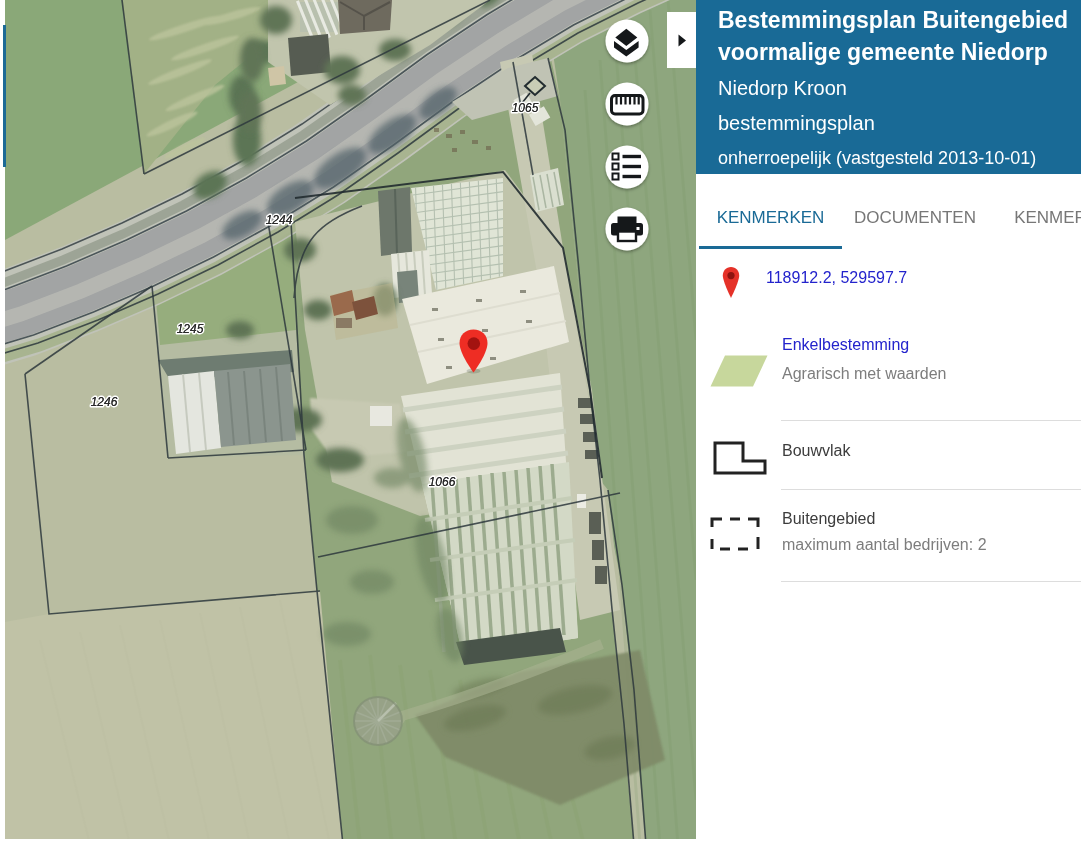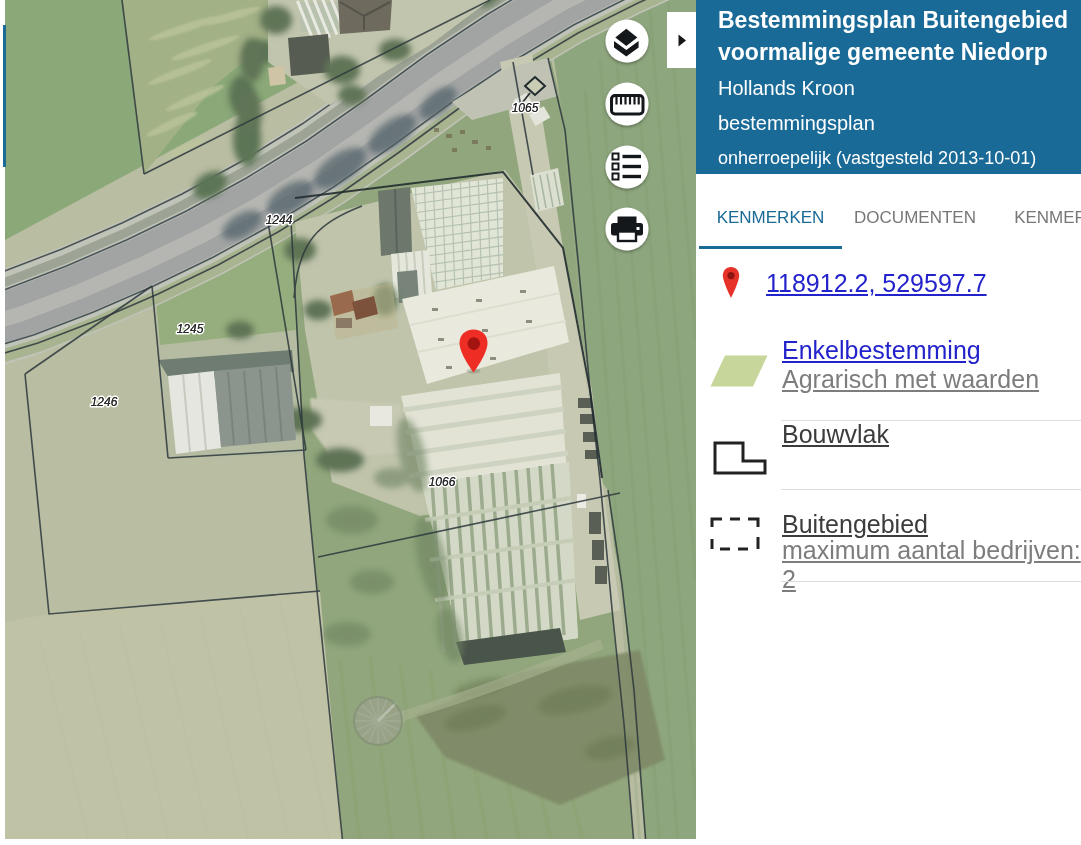--- a/index.html
+++ b/index.html
@@ -15,21 +15,21 @@
   .pl3{position:absolute;left:22px;top:148px;font-size:18px;}
   .tab{position:absolute;top:208px;font-size:17px;color:#777;text-align:center;}
   .tab1{left:3px;width:143px;color:#1a6a96;}
   .tab2{left:146px;width:146px;}
   .tab3{left:292px;width:160px;}
   .tabline{position:absolute;left:3px;top:246px;width:143px;height:3px;background:#1a6a96;}
   .sep{position:absolute;left:85px;width:300px;height:1px;background:#ddd;}
   .blue{color:#2323cc;}
   .gray{color:#7d7d7d;}
   .dark{color:#3c3c3c;}
-  .rowtxt{position:absolute;left:86px;font-size:25px;text-decoration:underline;}
+  .rowtxt{position:absolute;left:86px;font-size:16px;}
 </style>
 </head>
 <body>
 <div class="stage">
 
   <svg class="map" width="691" height="845" viewBox="5 0 691 845" xmlns="http://www.w3.org/2000/svg">
     <defs>
       <filter id="b1" x="-40%" y="-40%" width="180%" height="180%">
           <feGaussianBlur stdDeviation="1.3"></feGaussianBlur>
         </filter>
@@ -510,21 +510,21 @@
   </svg>
 
   <div class="gutterline"></div>
 
   <div class="panel">
 
     <div class="phead">
 
       <div class="ptitle">Bestemmingsplan Buitengebied voormalige gemeente Niedorp</div>
 
-      <div class="pl1">Hollands Kroon</div>
+      <div class="pl1">Niedorp Kroon</div>
 
       <div class="pl2">bestemmingsplan</div>
 
       <div class="pl3">onherroepelijk (vastgesteld 2013-10-01)</div>
     </div>
 
     <div class="tab tab1">KENMERKEN</div>
 
     <div class="tab tab2">DOCUMENTEN</div>
 
@@ -546,21 +546,21 @@
     <div class="rowtxt gray" style="top:365px;">Agrarisch met waarden</div>
 
     <div class="rowtxt blue" style="top:336px;">Enkelbestemming</div>
 
     <div class="sep" style="top:420px;"></div>
 
     <svg style="position:absolute;left:17px;top:441px;" width="54" height="34" viewBox="0 0 54 34">
       <path d="M2,2 L30,2 L30,20 L52,20 L52,32 L2,32 Z" fill="#fff" stroke="#222" stroke-width="3"></path>
     </svg>
 
-    <div class="rowtxt dark" style="top:420px;">Bouwvlak</div>
+    <div class="rowtxt dark" style="top:442px;">Bouwvlak</div>
 
     <div class="sep" style="top:489px;"></div>
 
     <svg style="position:absolute;left:14px;top:517px;" width="58" height="38" viewBox="0 0 58 38">
       <g stroke="#222" stroke-width="3" fill="none">
         <path d="M2,10 L2,2 L12,2"></path>
         <path d="M20,2 L30,2"></path>
         <path d="M38,2 L48,2 L48,10"></path>
         <path d="M2,22 L2,32"></path>
         <path d="M10,32 L20,32"></path>

